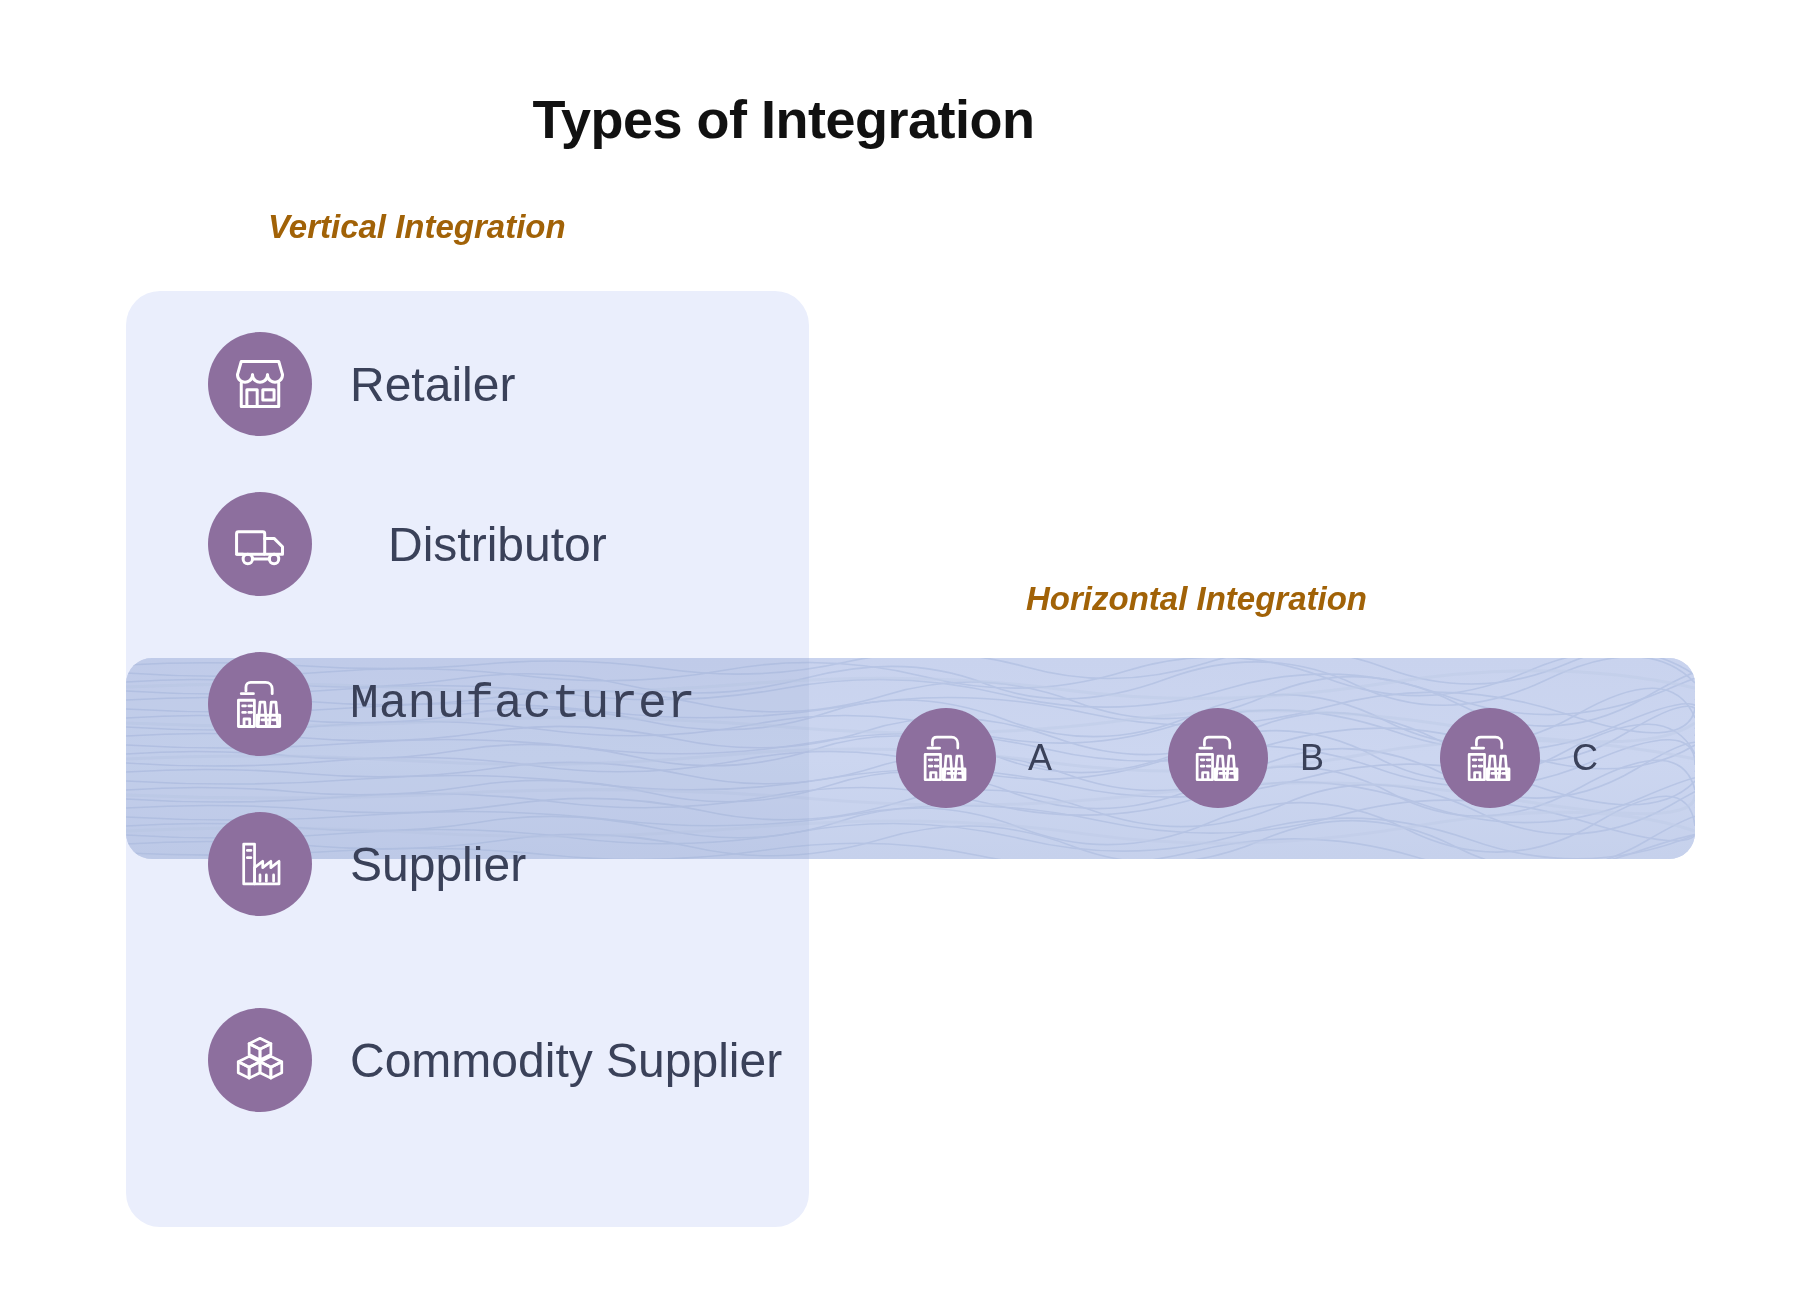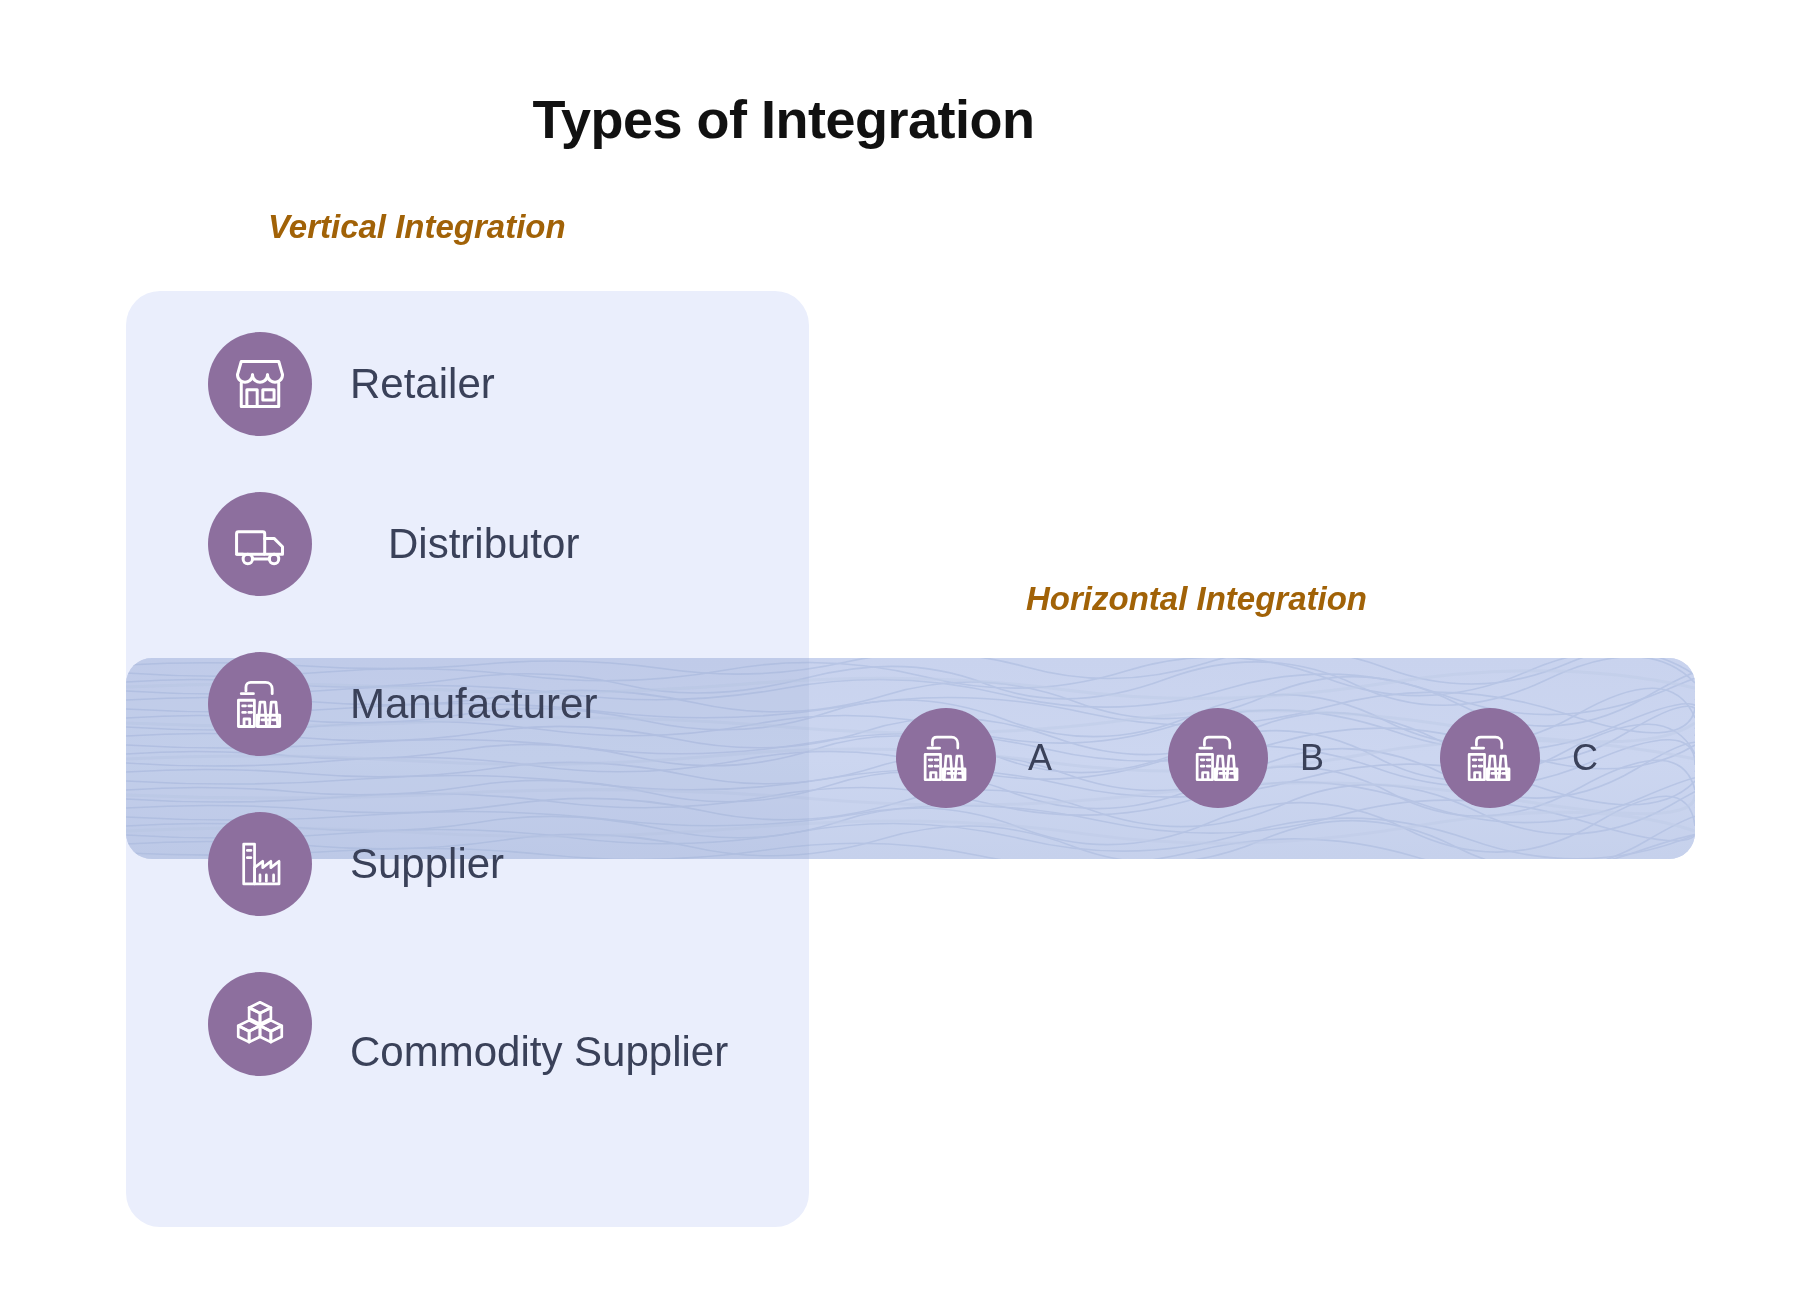--- a/index.html
+++ b/index.html
@@ -111,31 +111,31 @@
     display: flex;
     align-items: center;
     justify-content: center;
     flex: none;
   }
   .node-circle svg {
     display: block;
   }
   .node-label {
     margin-left: 38px;
-    font-size: 42px;
+    font-size: 48px;
     color: #3a4159;
     white-space: nowrap;
   }
 
   
   #row-retailer   { left: 208px; top: 332px; }
   #row-distributor{ left: 208px; top: 492px; gap: 38px; }
-  #row-manufacturer { left: 208px; top: 652px; }
+  #row-manufacturer { left: 208px; top: 652px; font-family: Liberation Mono, monospace; }
   #row-supplier   { left: 208px; top: 812px; }
-  #row-commodity  { left: 208px; top: 972px; align-items: flex-end; }
+  #row-commodity  { left: 208px; top: 1008px; }
 
   
   .peer-row .node-circle {
     width: 100px;
     height: 100px;
   }
   .peer-row .node-label {
     margin-left: 32px;
     font-size: 36px;
     color: #3a4159;

